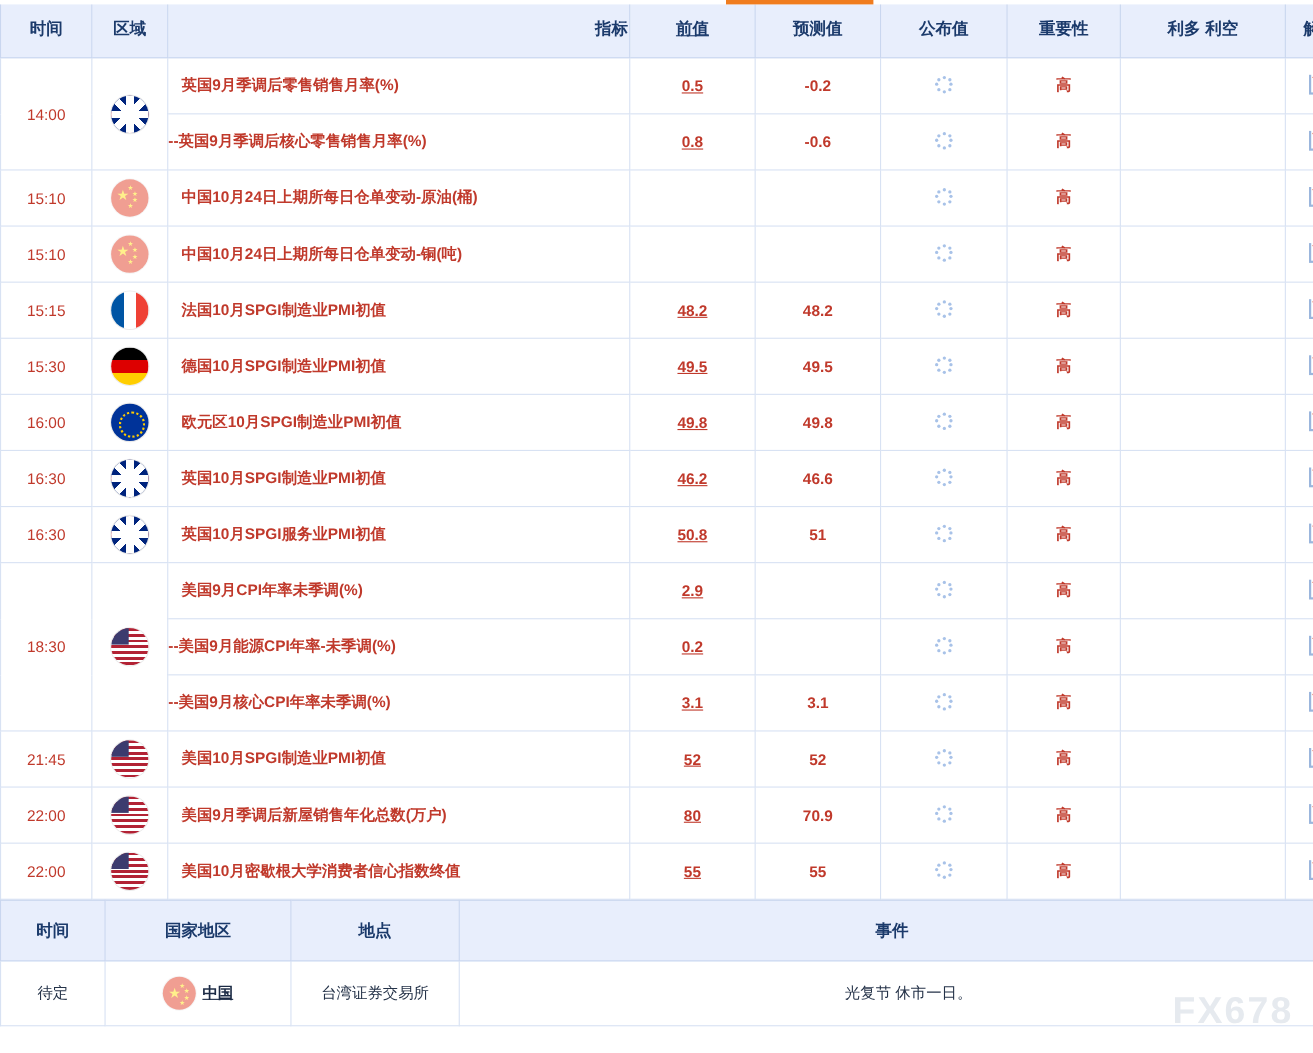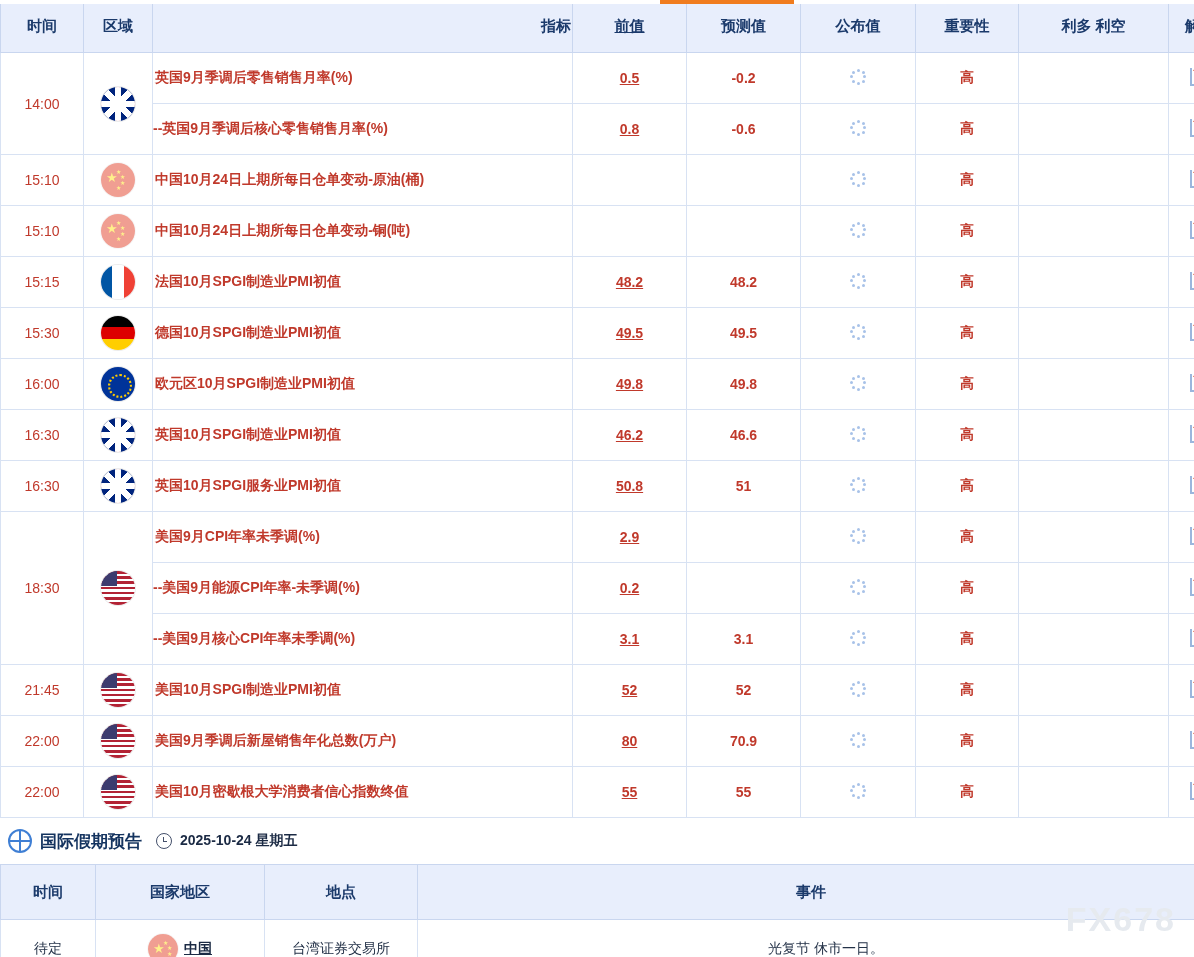--- a/index.html
+++ b/index.html
@@ -49,21 +49,21 @@
   }
   table.cal td {
     border: 1px solid #d8e2f3;
     font-size: 14px;
     vertical-align: middle;
     height: 48px;
     color: #c0392b;
   }
   .c-time   { width: 80px;  text-align: center; color: #333; font-size: 14px; }
   .c-region { width: 66px;  text-align: center; }
-  .c-ind    { width: 418px; padding-left: 2px; font-weight: bold; color: #c0392b; }
+  .c-ind    { width: 418px; padding-left: 12px; font-weight: bold; color: #c0392b; }
   .c-prev   { width: 111px; text-align: center; font-weight: bold; color: #c0392b; text-decoration: underline; }
   .c-fore   { width: 111px; text-align: center; font-weight: bold; color: #c0392b; }
   .c-pub    { width: 112px; text-align: center; }
   .c-imp    { width: 100px; text-align: center; font-weight: bold; color: #c0392b; }
   .c-bull   { width: 147px; text-align: center; }
   .c-read   { width: 60px;  text-align: center; }
 
   .indent { padding-left: 0; }
 
   
@@ -532,26 +532,20 @@
         <td class="c-imp">高</td>
         <td class="c-bull"></td>
         <td class="c-read">
           <span class="chart-ico"><span class="ax v"></span><span class="ax h"></span><span class="ln"></span></span>
         </td>
       </tr>
 
     </tbody>
   </table>
 
-  <div class="holiday-head">
-    <span class="globe-ico"></span>
-    <span class="holiday-title">国际假期预告</span>
-    <span class="clock-ico"></span>
-    <span class="holiday-date">2025-10-24 星期五</span>
-  </div>
 
   <table class="holi">
     <thead>
       <tr>
         <th class="h-time">时间</th>
         <th class="h-country">国家地区</th>
         <th class="h-place">地点</th>
         <th class="h-event" style="text-align:center;padding-left:0">事件</th>
       </tr>
     </thead>

